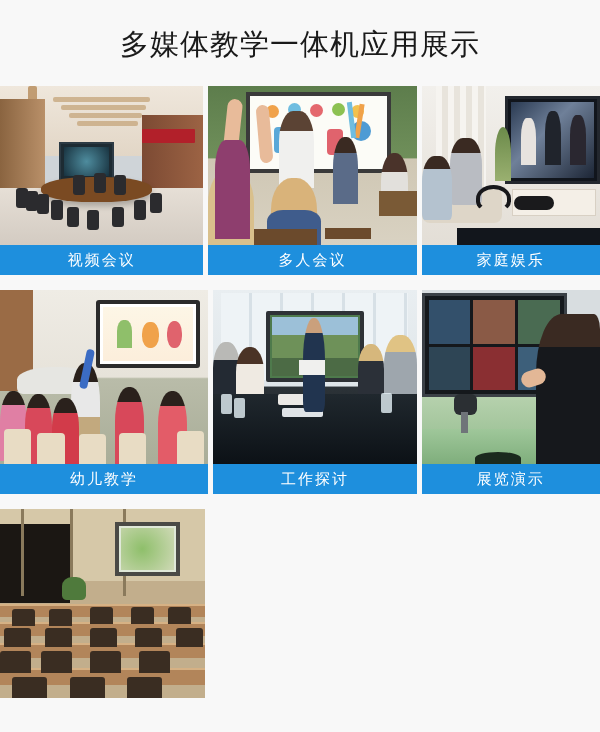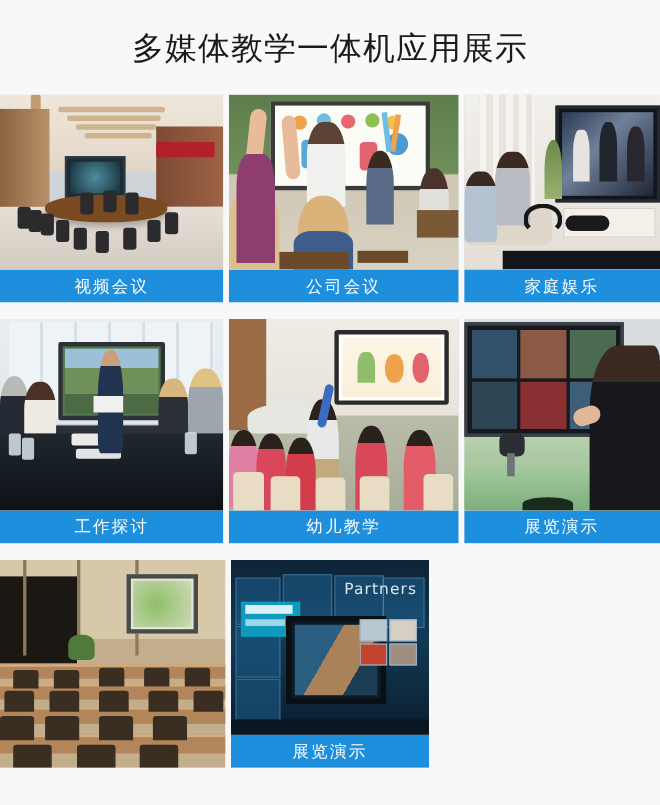--- a/index.html
+++ b/index.html
@@ -196,21 +196,21 @@
           <div class="sh cl-arm" style="left:8%;top:8%;width:15px;height:62px;transform:rotate(6deg)"></div>
           <div class="sh" style="left:3%;top:34%;width:17%;height:62%;background:#8e3e6e;border-radius:30% 30% 0 0"></div>
           <div class="sh cl-arm" style="left:24%;top:12%;width:13px;height:58px;transform:rotate(-5deg)"></div>
           <div class="sh" style="left:30%;top:58%;width:22%;height:44%;background:#d9b37a;border-radius:45% 45% 0 0"></div>
           <div class="sh" style="left:28%;top:78%;width:26%;height:24%;background:#3f5c8c;border-radius:30% 30% 0 0"></div>
           <div class="sh" style="right:4%;top:42%;width:13%;height:40%;background:linear-gradient(180deg,#4a332a 0 30%,#e2e0dc 30% 100%);border-radius:45% 45% 0 0"></div>
           <div class="sh" style="right:0;top:66%;width:18%;height:16%;background:#7a5a36"></div>
           <div class="sh" style="left:22%;bottom:0;width:30%;height:10%;background:#6b4a2c"></div>
           <div class="sh" style="right:22%;bottom:4%;width:22%;height:7%;background:#6b4a2c"></div>
         </div>
-        <div class="caption">公司会议</div>
+        <div class="caption">多人会议</div>
       </div>
 
       <div class="cell c3">
         <div class="photo">
           <div class="sc lv-bg"></div>
           <div class="sh lv-curtain"></div>
           <div class="sh lv-tv"></div>
           <div class="sh" style="right:22%;top:16%;width:9%;height:34%;background:#20242c;border-radius:40% 40% 0 0;z-index:2"></div>
           <div class="sh" style="right:8%;top:18%;width:9%;height:32%;background:#2a2730;border-radius:40% 40% 0 0;z-index:2"></div>
           <div class="sh" style="right:36%;top:20%;width:8%;height:30%;background:#e7e3df;border-radius:40% 40% 0 0;z-index:2"></div>
@@ -221,42 +221,20 @@
           <div class="sh lv-cabinet"></div>
           <div class="sh lv-hp"></div>
           <div class="sh lv-pad"></div>
           <div class="sh lv-dark"></div>
         </div>
         <div class="caption">家庭娱乐</div>
       </div>
     </div>
 
     <div class="row r2">
-
-      <div class="cell c1">
-        <div class="photo">
-          <div class="sc bm-bg"></div>
-          <div class="sh bm-win"></div>
-          <div class="sh bm-screen"></div>
-          <div class="sh bm-stand"></div>
-          <div class="sh bm-p" style="left:44%;top:16%;width:11%;height:54%;background:linear-gradient(180deg,#caa07c 0 16%,#21344f 16% 100%);z-index:3"></div>
-          <div class="sh" style="left:42%;top:40%;width:13%;height:9%;background:#f0f0ee;z-index:4"></div>
-          <div class="sh bm-p" style="left:0;top:30%;width:13%;height:34%;background:linear-gradient(180deg,#b9b9b6 0 30%,#232a33 30% 100%)"></div>
-          <div class="sh bm-p" style="left:11%;top:33%;width:14%;height:32%;background:linear-gradient(180deg,#4a3326 0 30%,#efeae2 30% 100%)"></div>
-          <div class="sh bm-p" style="right:16%;top:31%;width:13%;height:32%;background:linear-gradient(180deg,#d6b77c 0 30%,#2b3038 30% 100%)"></div>
-          <div class="sh bm-p" style="right:0;top:26%;width:16%;height:38%;background:linear-gradient(180deg,#e0c384 0 26%,#9ea6ad 26% 100%)"></div>
-          <div class="sh bm-table"></div>
-          <div class="sh bm-glass" style="left:4%;top:60%"></div>
-          <div class="sh bm-glass" style="left:10%;top:62%"></div>
-          <div class="sh bm-glass" style="right:12%;top:59%"></div>
-          <div class="sh" style="left:32%;top:60%;width:22%;height:6%;background:#eceae6;border-radius:2px"></div>
-          <div class="sh" style="left:34%;top:68%;width:20%;height:5%;background:#dfe3e6;border-radius:2px"></div>
-        </div>
-        <div class="caption">工作探讨</div>
-      </div>
 
       <div class="cell c2">
         <div class="photo">
           <div class="sc kg-bg"></div>
           <div class="sh kg-wallL"></div>
           <div class="sh kg-board">
             <div class="sh" style="left:18%;top:26%;width:16%;height:48%;background:#8fbf6a;border-radius:40% 40% 0 0;z-index:2"></div>
             <div class="sh" style="left:44%;top:30%;width:18%;height:44%;background:#f0a24a;border-radius:45%;z-index:2"></div>
             <div class="sh" style="left:70%;top:28%;width:16%;height:46%;background:#e0636d;border-radius:45%;z-index:2"></div>
           </div>
@@ -268,20 +246,42 @@
           <div class="sh kg-kid" style="left:25%;top:62%;width:13%;height:38%;background:linear-gradient(180deg,#2a211c 0 22%,#d23b4a 22% 100%)"></div>
           <div class="sh kg-kid" style="left:55%;top:56%;width:14%;height:44%;background:linear-gradient(180deg,#2a211c 0 20%,#d8485a 20% 100%)"></div>
           <div class="sh kg-kid" style="right:10%;top:58%;width:14%;height:42%;background:linear-gradient(180deg,#2a211c 0 20%,#e35c68 20% 100%)"></div>
           <div class="sh kg-chair" style="left:2%;bottom:0;width:13%;height:20%"></div>
           <div class="sh kg-chair" style="left:18%;bottom:0;width:13%;height:18%"></div>
           <div class="sh kg-chair" style="left:38%;bottom:0;width:13%;height:17%"></div>
           <div class="sh kg-chair" style="left:57%;bottom:0;width:13%;height:18%"></div>
           <div class="sh kg-chair" style="right:2%;bottom:0;width:13%;height:19%"></div>
         </div>
         <div class="caption">幼儿教学</div>
+      </div>
+
+      <div class="cell c1">
+        <div class="photo">
+          <div class="sc bm-bg"></div>
+          <div class="sh bm-win"></div>
+          <div class="sh bm-screen"></div>
+          <div class="sh bm-stand"></div>
+          <div class="sh bm-p" style="left:44%;top:16%;width:11%;height:54%;background:linear-gradient(180deg,#caa07c 0 16%,#21344f 16% 100%);z-index:3"></div>
+          <div class="sh" style="left:42%;top:40%;width:13%;height:9%;background:#f0f0ee;z-index:4"></div>
+          <div class="sh bm-p" style="left:0;top:30%;width:13%;height:34%;background:linear-gradient(180deg,#b9b9b6 0 30%,#232a33 30% 100%)"></div>
+          <div class="sh bm-p" style="left:11%;top:33%;width:14%;height:32%;background:linear-gradient(180deg,#4a3326 0 30%,#efeae2 30% 100%)"></div>
+          <div class="sh bm-p" style="right:16%;top:31%;width:13%;height:32%;background:linear-gradient(180deg,#d6b77c 0 30%,#2b3038 30% 100%)"></div>
+          <div class="sh bm-p" style="right:0;top:26%;width:16%;height:38%;background:linear-gradient(180deg,#e0c384 0 26%,#9ea6ad 26% 100%)"></div>
+          <div class="sh bm-table"></div>
+          <div class="sh bm-glass" style="left:4%;top:60%"></div>
+          <div class="sh bm-glass" style="left:10%;top:62%"></div>
+          <div class="sh bm-glass" style="right:12%;top:59%"></div>
+          <div class="sh" style="left:32%;top:60%;width:22%;height:6%;background:#eceae6;border-radius:2px"></div>
+          <div class="sh" style="left:34%;top:68%;width:20%;height:5%;background:#dfe3e6;border-radius:2px"></div>
+        </div>
+        <div class="caption">工作探讨</div>
       </div>
 
       <div class="cell c3">
         <div class="photo">
           <div class="sc vc-bg"></div>
           <div class="sh vc-wall">
             <div class="vc-grid">
               <div class="vc-tile" style="background:#33506b"></div>
               <div class="vc-tile" style="background:#8a5a46"></div>
               <div class="vc-tile" style="background:#4a6b52"></div>
@@ -330,37 +330,15 @@
           <div class="sh lh-chair" style="left:20%;top:75%;width:15%;height:12%"></div>
           <div class="sh lh-chair" style="left:44%;top:75%;width:15%;height:12%"></div>
           <div class="sh lh-chair" style="left:68%;top:75%;width:15%;height:12%"></div>
           <div class="sh lh-chair" style="left:6%;top:89%;width:17%;height:13%"></div>
           <div class="sh lh-chair" style="left:34%;top:89%;width:17%;height:13%"></div>
           <div class="sh lh-chair" style="left:62%;top:89%;width:17%;height:13%"></div>
         </div>
       </div>
 
 
-      <div class="cell c3">
-        <div class="photo">
-          <div class="sc ex-bg"></div>
-          <div class="sh ex-panel" style="left:2%;top:10%;width:22%;height:26%"></div>
-          <div class="sh ex-panel" style="left:26%;top:8%;width:24%;height:26%"></div>
-          <div class="sh ex-panel" style="left:52%;top:9%;width:24%;height:26%"></div>
-          <div class="sh ex-panel" style="left:2%;top:38%;width:22%;height:28%"></div>
-          <div class="sh ex-panel" style="left:2%;top:68%;width:22%;height:26%"></div>
-          <div class="sh ex-panel" style="right:2%;top:10%;width:20%;height:28%"></div>
-          <div class="ex-title">Partners</div>
-          <div class="sh ex-sign"></div>
-          <div class="sh" style="left:7%;top:26%;width:24%;height:5%;background:rgba(255,255,255,.85)"></div>
-          <div class="sh" style="left:7%;top:34%;width:20%;height:4%;background:rgba(255,255,255,.6)"></div>
-          <div class="sh ex-mon"></div>
-          <div class="sh ex-thumb" style="right:6%;top:34%;width:13%;height:11%"></div>
-          <div class="sh ex-thumb" style="right:21%;top:34%;width:13%;height:11%;background:#b9c7d1"></div>
-          <div class="sh ex-thumb" style="right:6%;top:48%;width:13%;height:11%;background:#9d8e7e"></div>
-          <div class="sh ex-thumb" style="right:21%;top:48%;width:13%;height:11%;background:#c2442f"></div>
-          <div class="sh" style="left:0;bottom:0;width:100%;height:9%;background:#0a1722"></div>
-        </div>
-        <div class="caption">展览演示</div>
-      </div>
     </div>
   </div>
 </div>
 
 </body></html>

